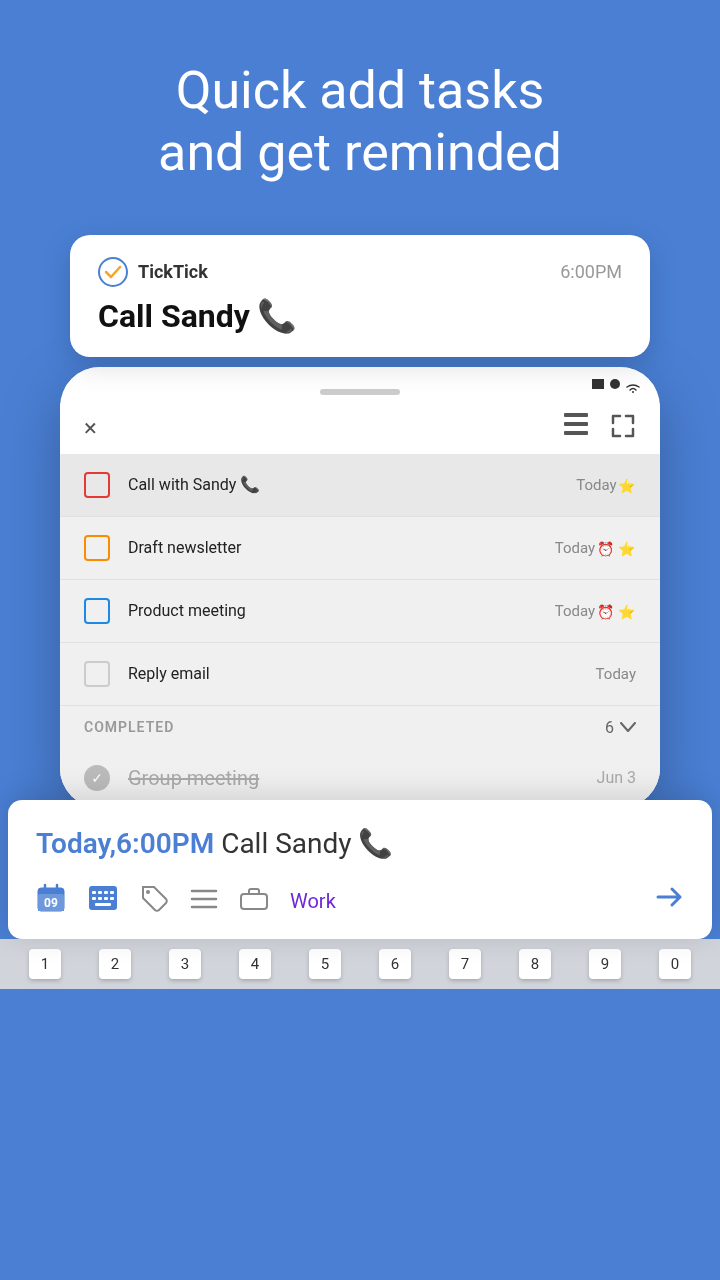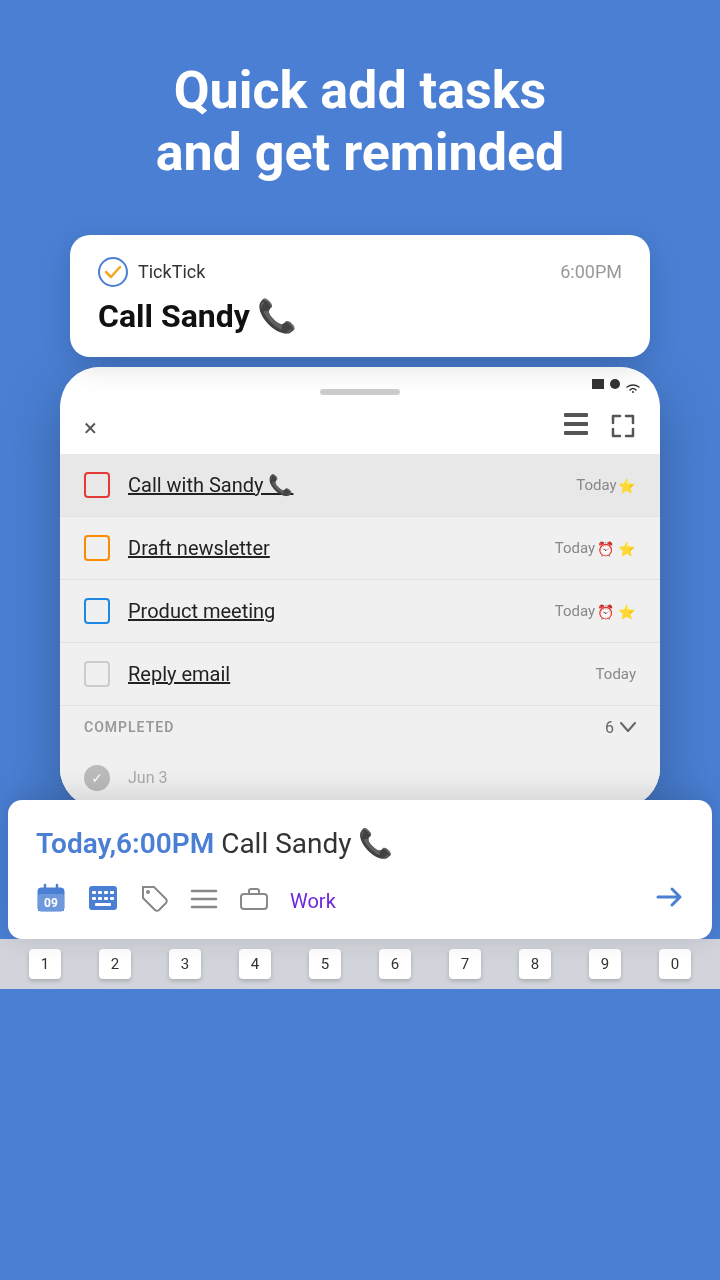--- a/index.html
+++ b/index.html
@@ -11,21 +11,21 @@
       overflow: hidden;
       position: relative;
     }
 
     
     .hero-text {
       text-align: center;
       color: white;
       padding: 60px 60px 30px;
       font-size: 52px;
-      font-weight: 700;
+      font-weight: 400;
       line-height: 1.2;
     }
 
     
     .notification-card {
       background: white;
       border-radius: 20px;
       margin: 20px 70px;
       padding: 22px 28px;
       box-shadow: 0 8px 30px rgba(0,0,0,0.15);
@@ -43,21 +43,21 @@
       align-items: center;
       gap: 10px;
     }
     .ticktick-logo {
       width: 30px;
       height: 30px;
     }
     .notif-app-name {
       font-size: 18px;
       color: #333;
-      font-weight: 400;
+      font-weight: 700;
     }
     .notif-time {
       font-size: 18px;
       color: #999;
     }
     .notif-body {
       font-size: 32px;
       font-weight: 700;
       color: #111;
     }
@@ -131,23 +131,22 @@
       border-color: #e53935;
     }
     .task-checkbox.orange {
       border-color: #fb8c00;
     }
     .task-checkbox.blue {
       border-color: #1e88e5;
     }
     .task-text {
       flex: 1;
-      font-size: 20px;
+      font-size: 16px;
       color: #222;
-      text-decoration: underline;
     }
     .task-meta {
       text-align: right;
       display: flex;
       align-items: flex-end;
       gap: 2px;
     }
     .task-date {
       font-size: 15px;
       color: #888;
@@ -381,20 +380,21 @@
       <div class="completed-count">
         <span>6</span>
         <svg width="16" height="10" viewBox="0 0 16 10">
           <path d="M1 1 L8 9 L15 1" stroke="#666" stroke-width="2" fill="none" stroke-linecap="round" stroke-linejoin="round"></path>
         </svg>
       </div>
     </div>
 
     <div class="completed-task">
       <div class="completed-check"></div>
+      <span class="completed-text">Group meeting</span>
       <span class="completed-date">Jun 3</span>
     </div>
   </div>
 </div>
 
 <div style="margin-top: -8px;">
   <div class="bottom-input-card">
     <div class="input-text-area">
       <span class="time-text">Today,6:00PM</span>
       <span> </span>

